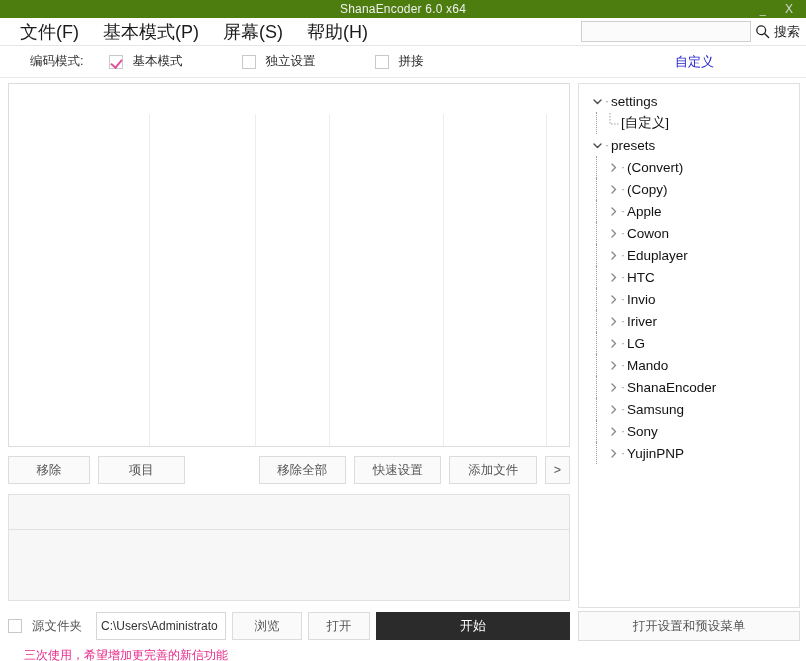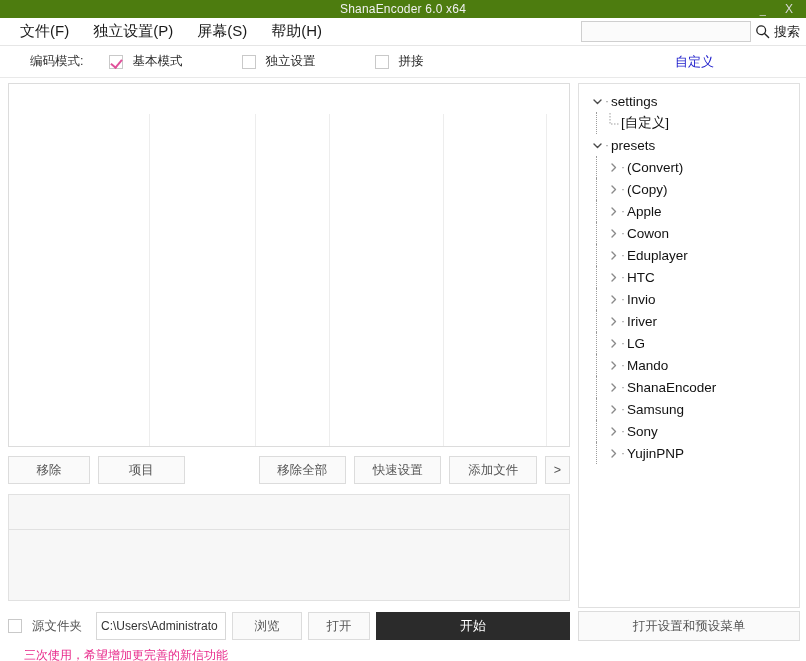--- a/index.html
+++ b/index.html
@@ -29,21 +29,21 @@
   }
   .winbtn.min { align-items: flex-end; padding-bottom: 2px; font-size: 11px;}
 
   
   .menubar {
     height: 28px; background: #fff; display: flex; align-items: center;
     padding-left: 8px; position: relative;
     border-bottom: 1px solid #e6e6e6;
   }
   .menu-item {
-    font-size: 15px; color: #1a1a1a; padding: 3px 12px; cursor: default;
+    font-size: 18px; color: #1a1a1a; padding: 3px 12px; cursor: default;
     white-space: nowrap;
   }
 
   .search-wrap {
     position: absolute; right: 6px; top: 3px;
     display: flex; align-items: center; gap: 4px;
   }
   .search-input {
     width: 170px; height: 21px; border: 1px solid #cfcfcf; background: #fbfbfb;
     font-size: 12px; padding: 0 5px; color: #333;
@@ -185,21 +185,21 @@
   <div class="titlebar">
     <span class="title">ShanaEncoder 6.0 x64</span>
     <div class="winbtns">
       <div class="winbtn min">_</div>
       <div class="winbtn">X</div>
     </div>
   </div>
 
   <div class="menubar">
     <div class="menu-item">文件(F)</div>
-    <div class="menu-item">独立设置(P)</div>
+    <div class="menu-item">基本模式(P)</div>
     <div class="menu-item">屏幕(S)</div>
     <div class="menu-item">帮助(H)</div>
 
     <div class="search-wrap">
       <input class="search-input" type="text" placeholder="" style="">
       <span class="search-icon">
         <svg width="15" height="15" viewBox="0 0 15 15">
           <circle cx="6.2" cy="6.2" r="4.4" fill="none" stroke="#222" stroke-width="1.3"></circle>
           <line x1="9.5" y1="9.5" x2="13.6" y2="13.6" stroke="#222" stroke-width="1.4" stroke-linecap="round"></line>
         </svg>

